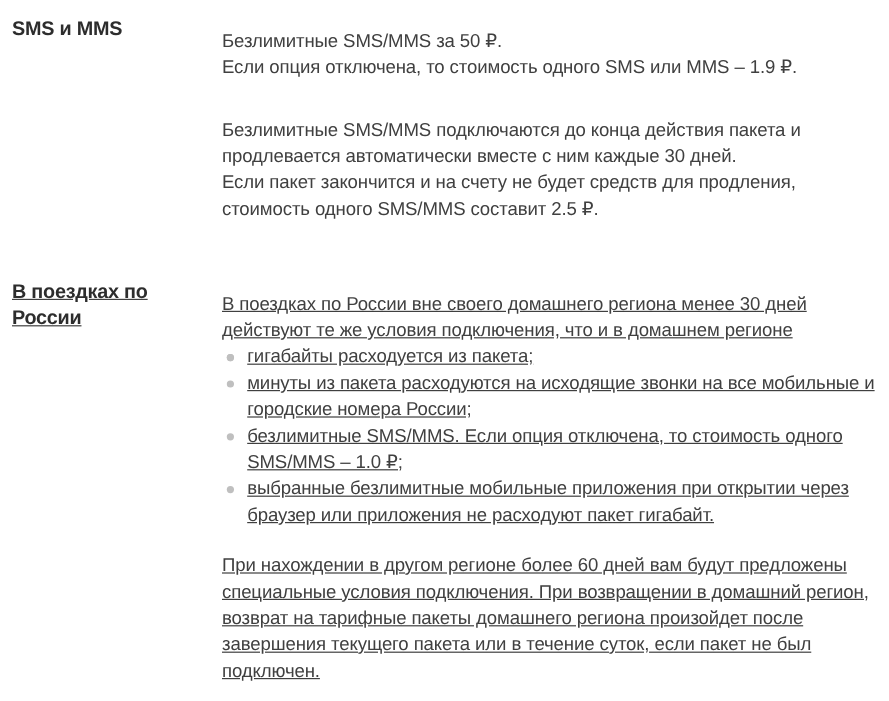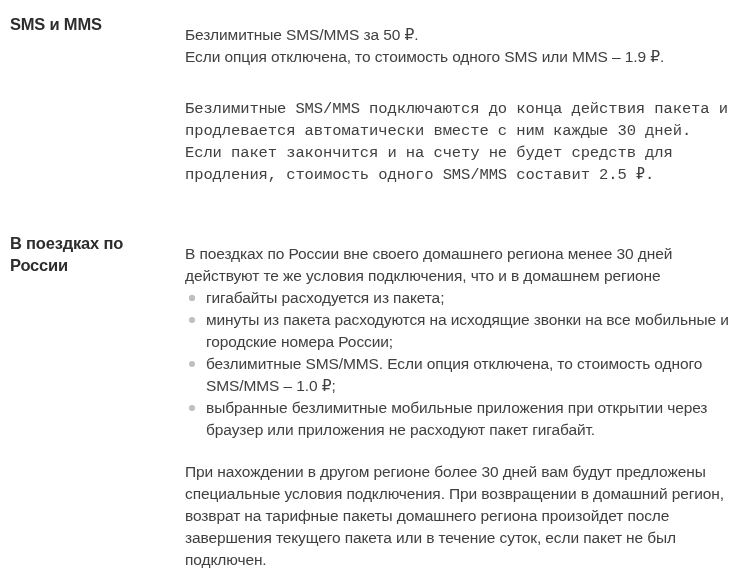--- a/index.html
+++ b/index.html
@@ -20,20 +20,21 @@
     height: 584px;
     padding: 13px 8px 0 10px;
     border-radius: 22px;
   }
   .section {
     display: flex;
     align-items: flex-start;
   }
   .section-travel {
     margin-top: 46px;
+    text-decoration: underline;
   }
   .section-label {
     flex: 0 0 175px;
     font-size: 16.5px;
     font-weight: 700;
     line-height: 22px;
     letter-spacing: -0.2px;
     color: #2d2d2d;
   }
   .section-content {
@@ -41,21 +42,20 @@
     font-size: 15.5px;
     line-height: 22px;
     letter-spacing: -0.1px;
     margin-top: 11px;
   }
   .para {
     margin: 0;
   }
   .para-gap {
     margin-top: 30px;
-    font-family: Liberation Mono, monospace;
   }
   .para-gap-small {
     margin-top: 20px;
   }
   .line {
     display: block;
   }
   .bullet-list {
     list-style: none;
     margin: 0;
@@ -112,17 +112,17 @@
         </li>
         <li class="bullet-item">
           <span class="bullet-dot"></span>
           <span>безлимитные SMS/MMS. Если опция отключена, то стоимость одного SMS/MMS – 1.0 ₽;</span>
         </li>
         <li class="bullet-item">
           <span class="bullet-dot"></span>
           <span>выбранные безлимитные мобильные приложения при открытии через браузер или приложения не расходуют пакет гигабайт.</span>
         </li>
       </ul>
-      <p class="para para-gap-small">При нахождении в другом регионе более 30 дней вам будут предложены специальные условия подключения. При возвращении в домашний регион, возврат на тарифные пакеты домашнего региона произойдет после завершения текущего пакета или в течение суток, если пакет не был подключен.</p>
+      <p class="para para-gap-small">При нахождении в другом регионе более 60 дней вам будут предложены специальные условия подключения. При возвращении в домашний регион, возврат на тарифные пакеты домашнего региона произойдет после завершения текущего пакета или в течение суток, если пакет не был подключен.</p>
     </div>
   </div>
 
 </div>
 
 </body></html>

